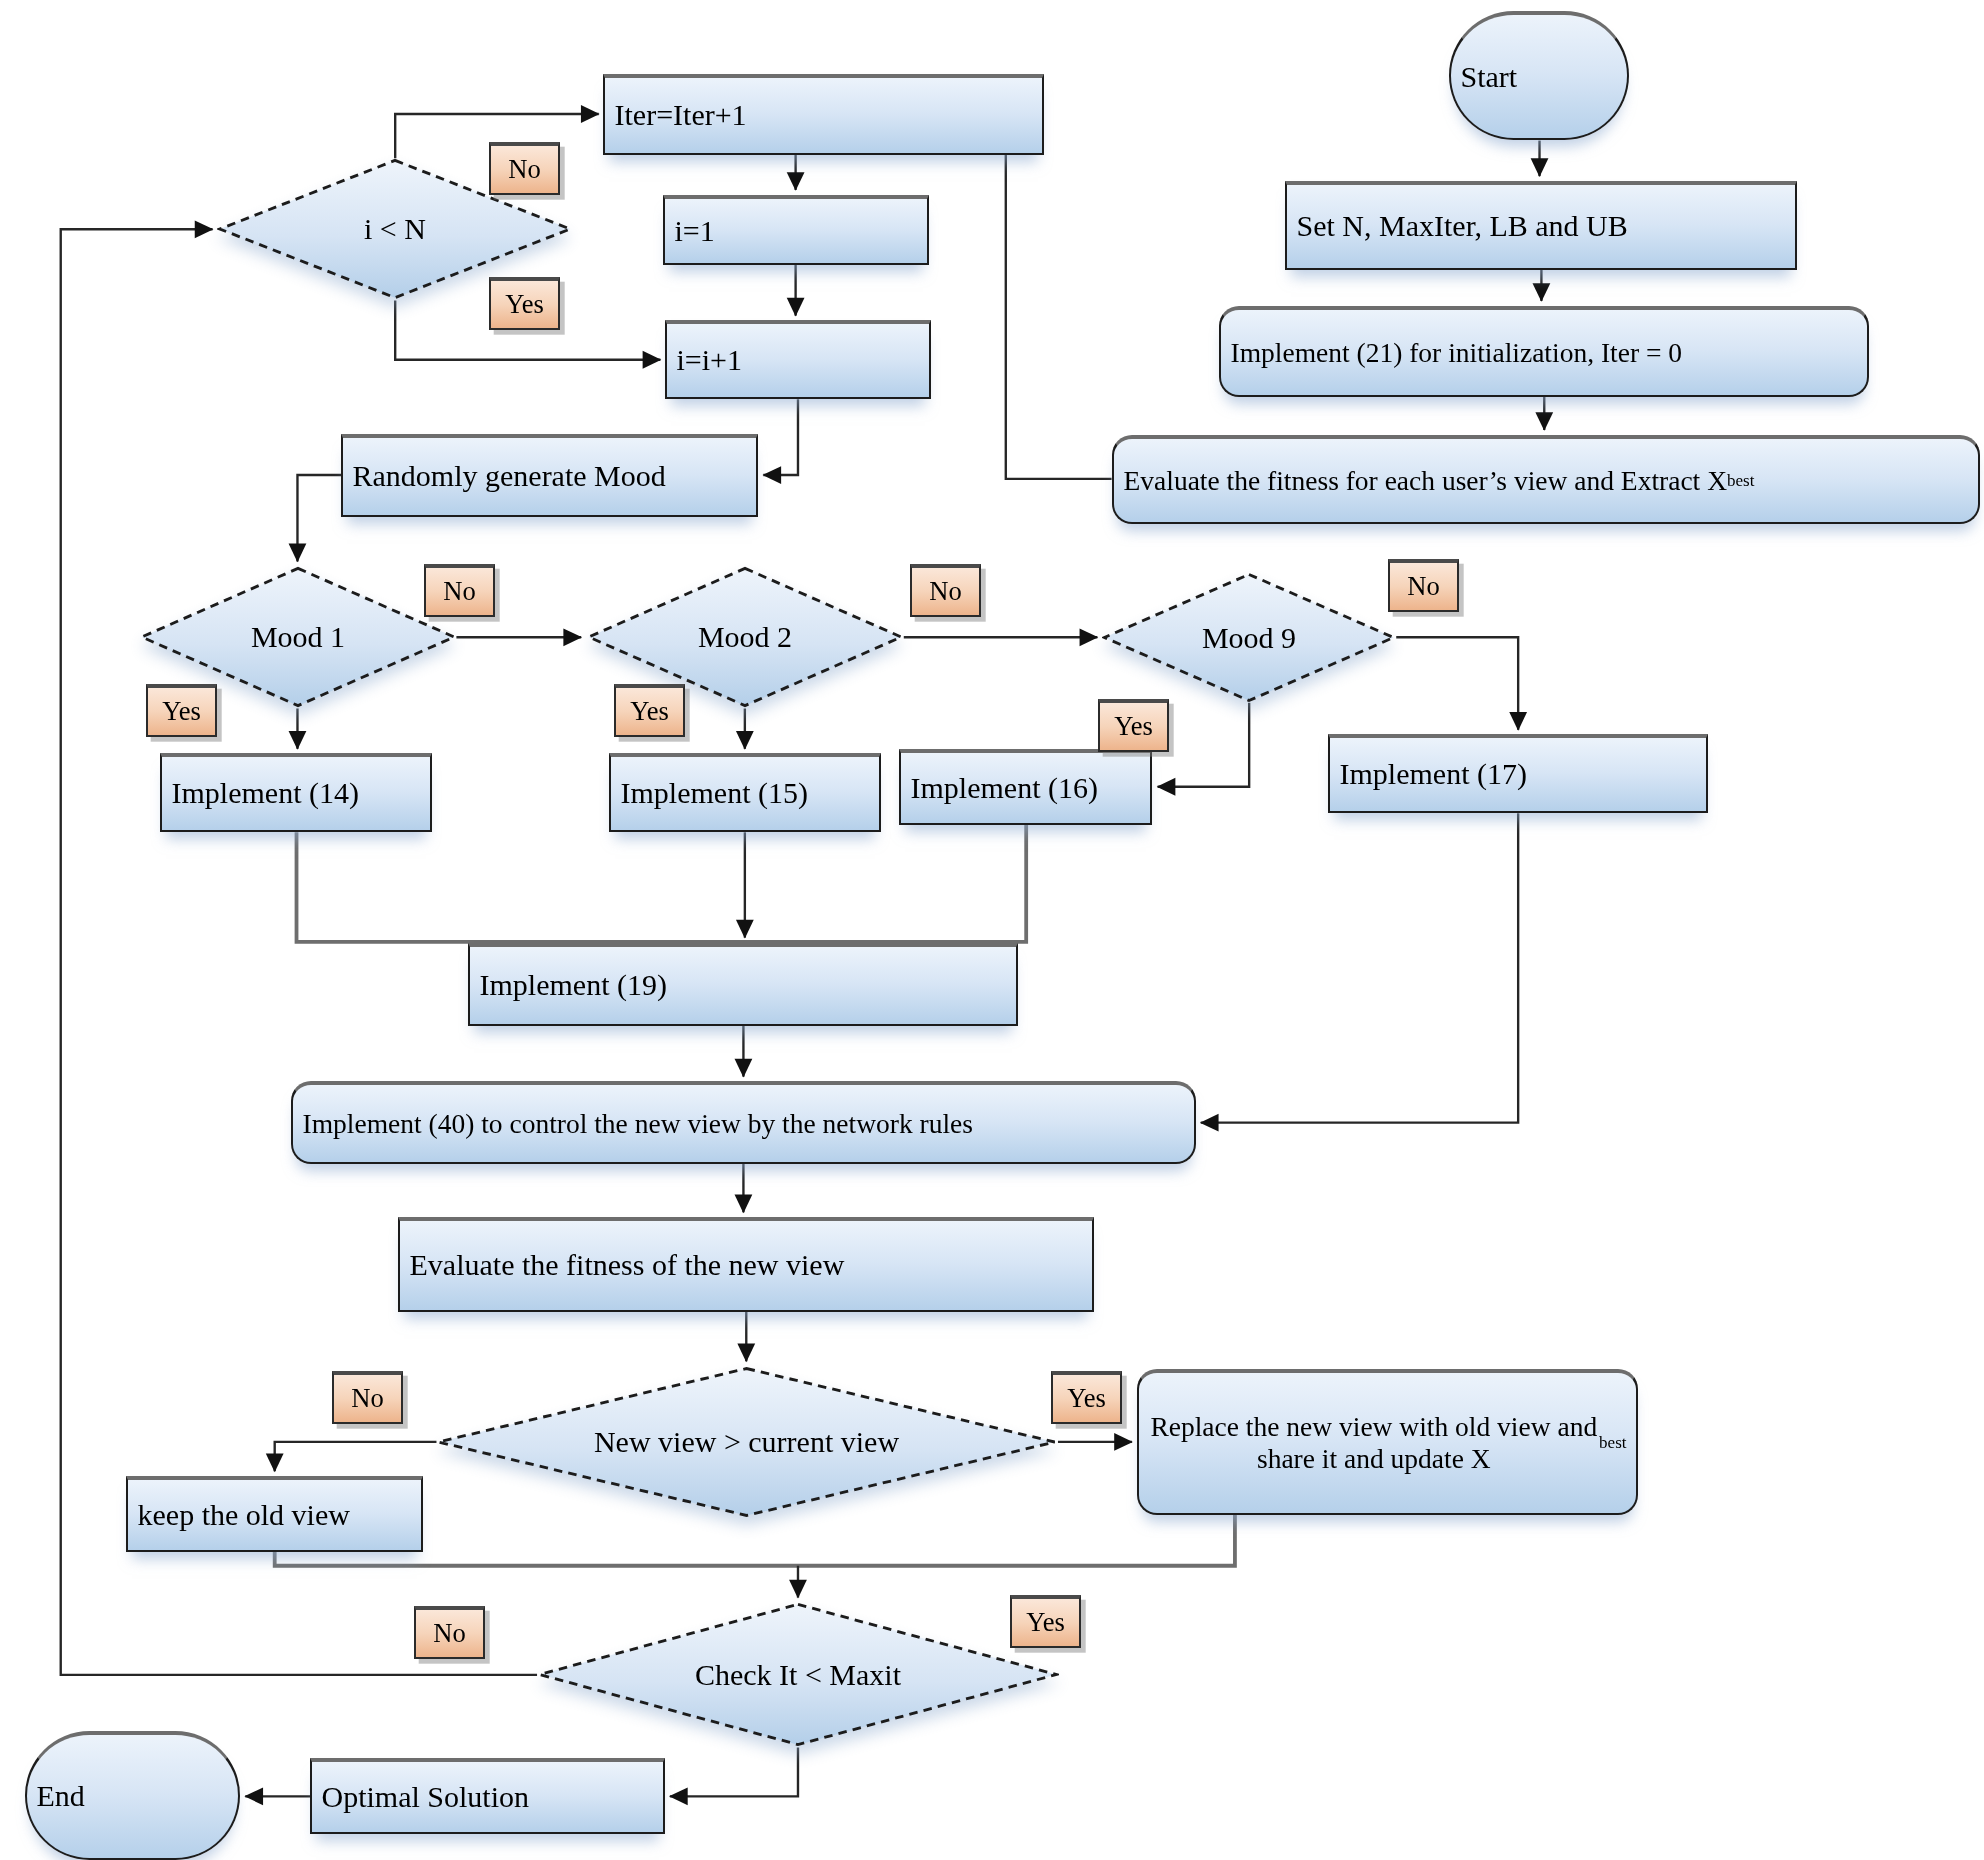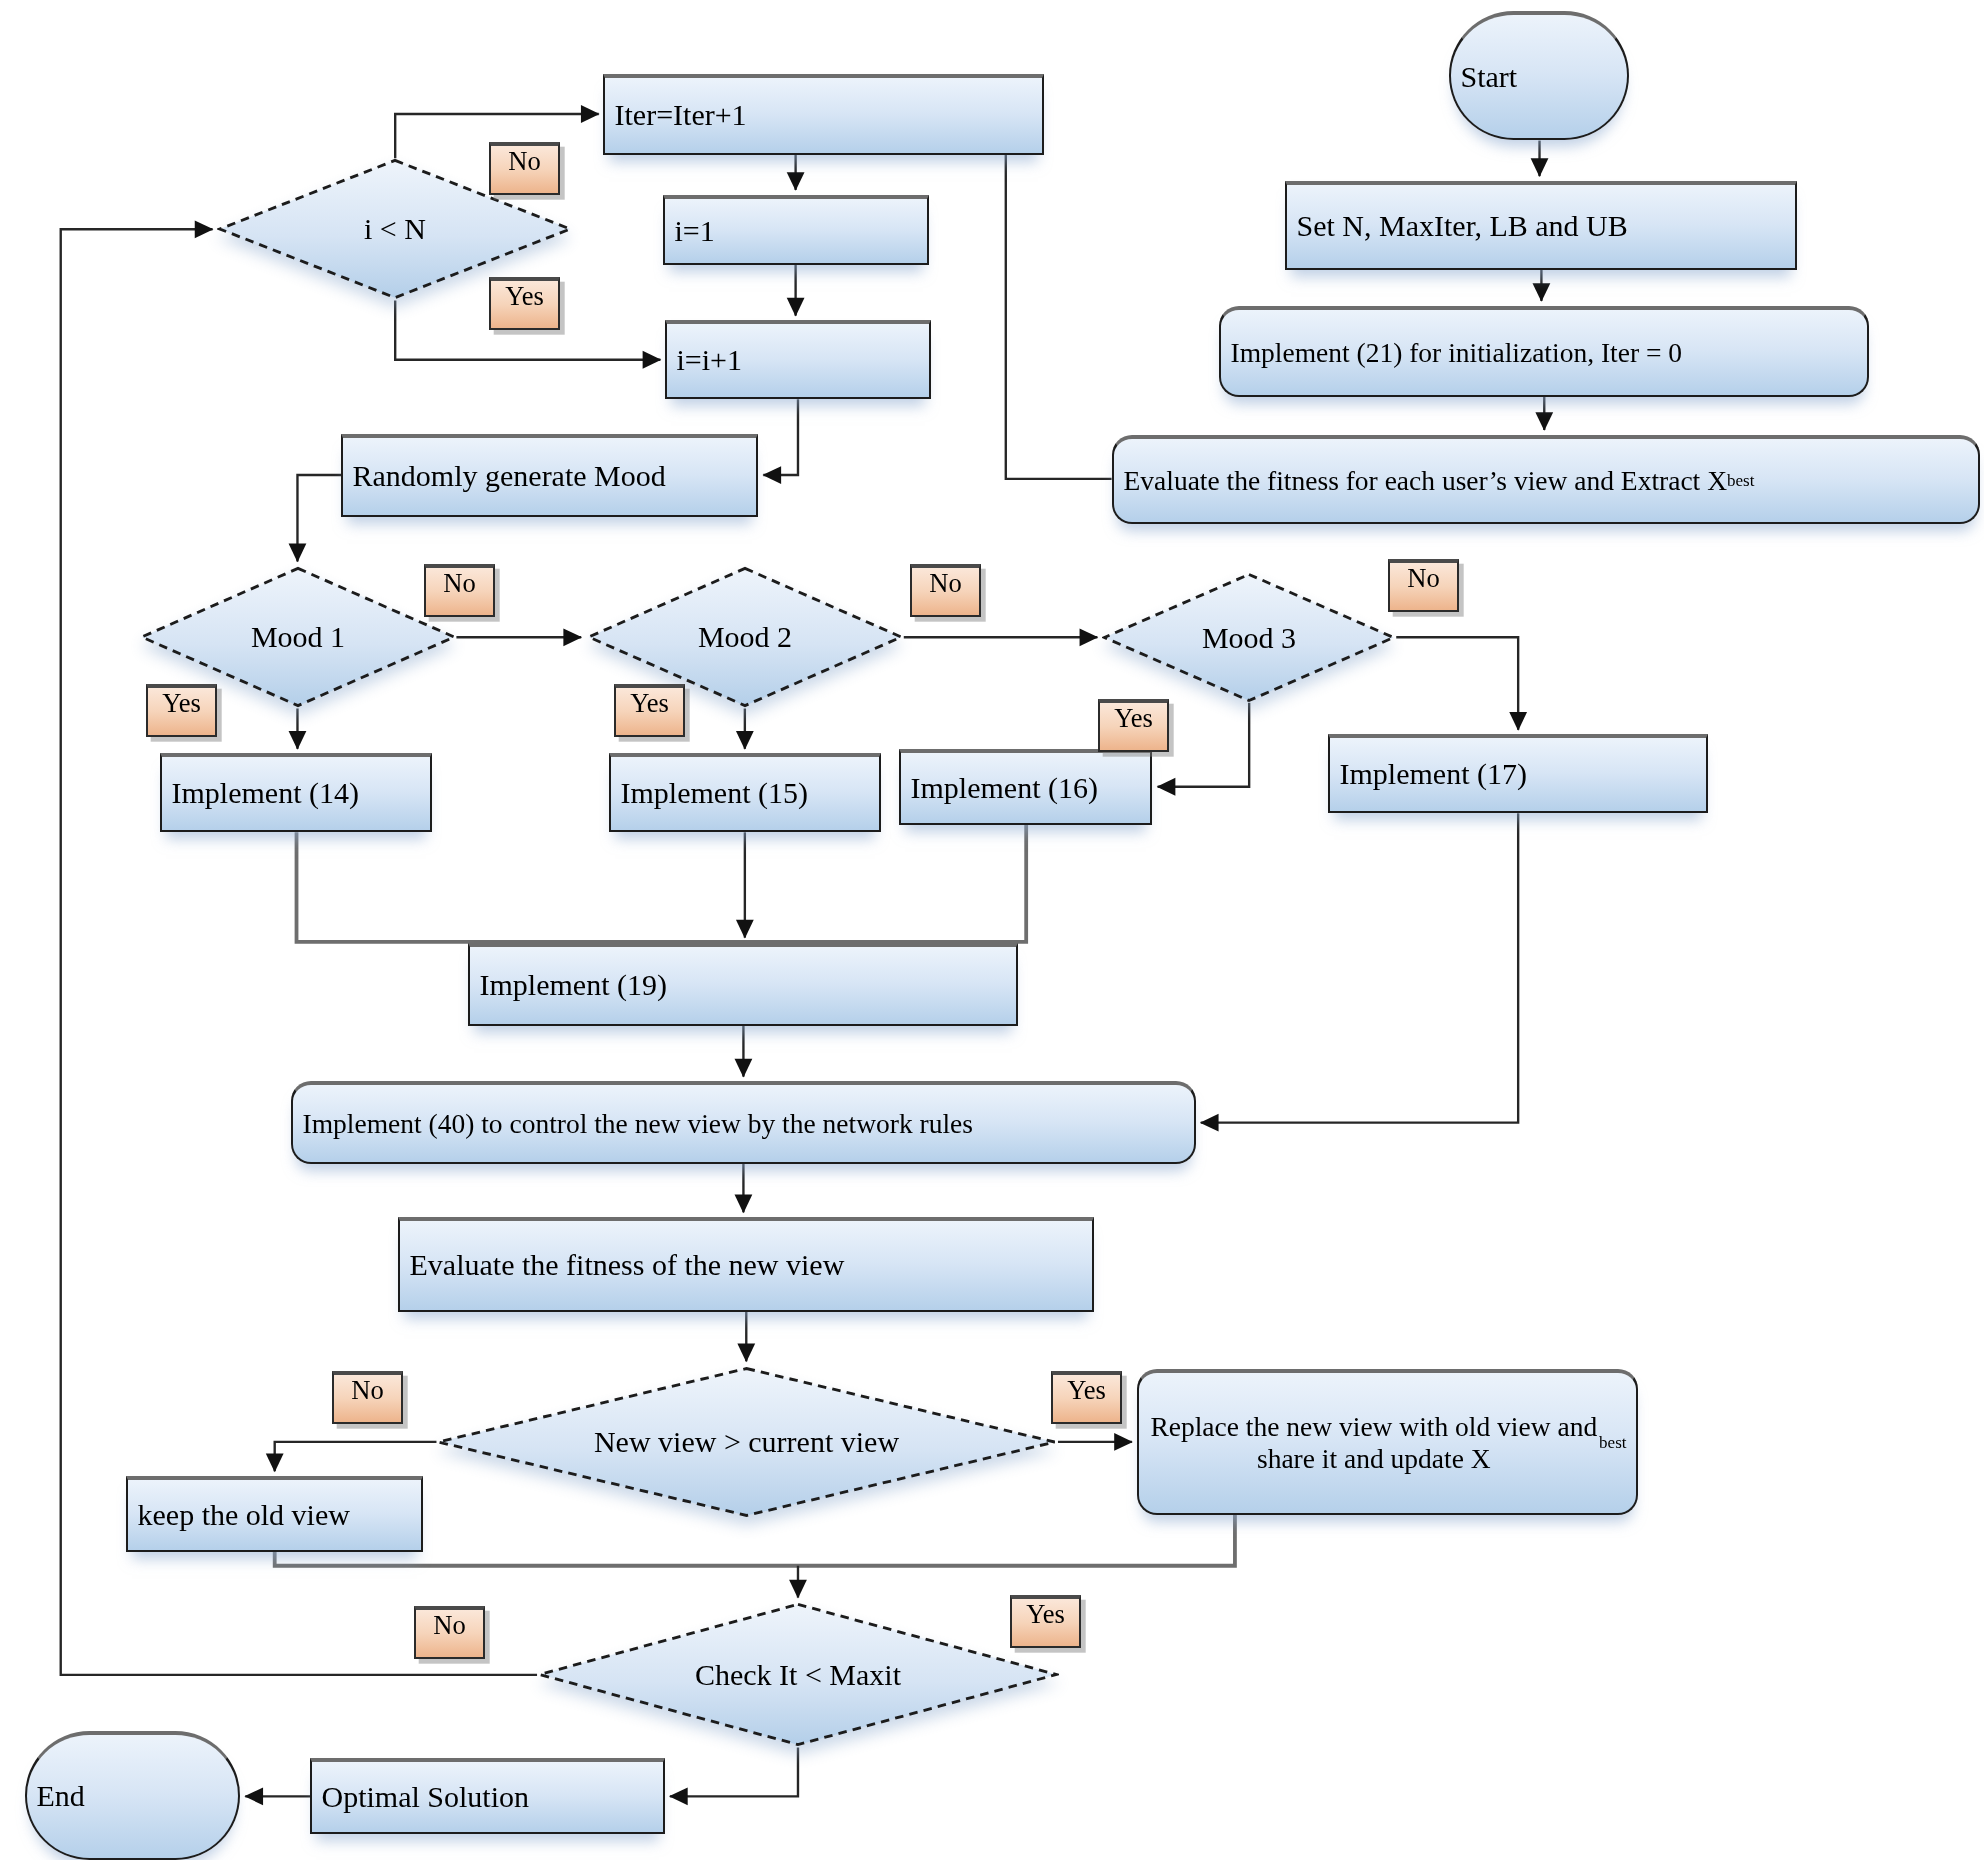--- a/index.html
+++ b/index.html
@@ -22,21 +22,21 @@
   .stadium{border-radius:66px;}
   .diamond{position:absolute;}
   .diamond svg{position:absolute;left:0;top:0;filter:drop-shadow(0 9.5px 7.6px rgba(141,170,207,.45));}
   .dlabel{
     position:absolute;left:0;top:0;right:0;bottom:0;
     display:flex;align-items:center;justify-content:center;text-align:center;
     font-size:30px;
   }
   .label-box{
     position:absolute;box-sizing:border-box;
-    display:flex;align-items:flex-start;justify-content:center;
+    display:flex;align-items:center;justify-content:center;
     background:linear-gradient(180deg,#fbe7d9 0%,#f6d4ba 50%,#edb48c 100%);
     border:2.4px solid #2b2b2b;border-top:4.3px solid #4a4a4a;
     box-shadow:4.7px 4.7px 0 rgba(125,125,125,.45);
     font-size:26.6px;
   }
   sub.sub{font-size:0.62em;line-height:0;}
 </style>
 </head>
 <body>
 
@@ -165,21 +165,21 @@
     <svg width="318" height="142" viewBox="0 0 670 300">
       <polygon points="335,5 665,150 335,295 5,150" fill="url(#gBlue)" stroke="#1c1c1c" stroke-width="6" stroke-dasharray="18 13"></polygon>
     </svg>
     <span class="dlabel">Mood 2</span>
   </div>
 
   <div class="diamond" style="left:1102px;top:572px;width:294px;height:131px">
     <svg width="294" height="131" viewBox="0 0 620 276">
       <polygon points="310,5 615,138 310,271 5,138" fill="url(#gBlue)" stroke="#1c1c1c" stroke-width="6" stroke-dasharray="18 13"></polygon>
     </svg>
-    <span class="dlabel">Mood 3</span>
+    <span class="dlabel">Mood 9</span>
   </div>
 
   <div class="diamond" style="left:436px;top:1366px;width:621px;height:152px">
     <svg width="621" height="152" viewBox="0 0 1310 320">
       <polygon points="655,5 1305,160 655,315 5,160" fill="url(#gBlue)" stroke="#1c1c1c" stroke-width="6" stroke-dasharray="18 13"></polygon>
     </svg>
     <span class="dlabel">New view &gt; current view</span>
   </div>
 
   <div class="diamond" style="left:537px;top:1602px;width:522px;height:145px">

